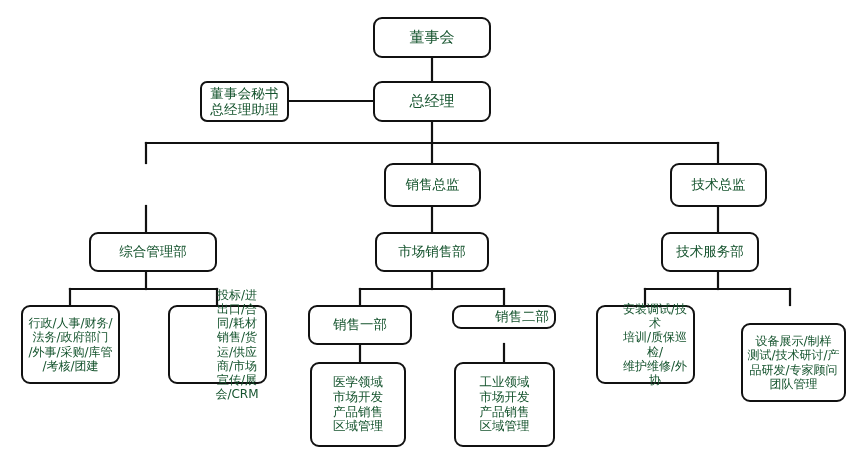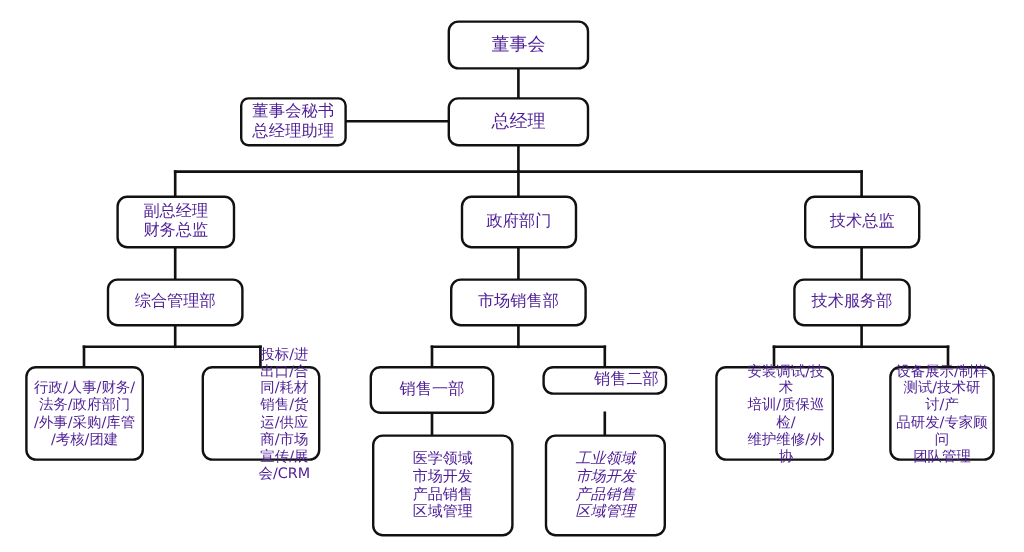--- a/index.html
+++ b/index.html
@@ -12,21 +12,21 @@
   #chart{position:relative;width:853px;height:460px;}
   svg#wires{position:absolute;left:0;top:0;width:853px;height:460px;pointer-events:none;}
   .node{
     position:absolute;
     box-sizing:border-box;
     background:#ffffff;
     border:2px solid #111111;
     border-radius:9px;
     display:flex;align-items:center;justify-content:center;
     text-align:center;
-    color:#4c1d95;
+    color:#14532d;
     z-index:2;
   }
   .node .txt{
     display:block;
     line-height:1.18;
     white-space:pre-line;
     padding:0 3px;
   }
   .t-root   { font-size:15px; }
   .t-gm     { font-size:15px; }
@@ -87,34 +87,30 @@
 
   <div class="node" style="left:373px;top:81px;width:118px;height:41px;">
     <span class="txt t-gm">总经理</span>
   </div>
 
   <div class="node" style="left:200px;top:81px;width:89px;height:41px;border-radius:7px;">
     <span class="txt t-sec">董事会秘书
 总经理助理</span>
   </div>
 
-  <div class="node" style="left:97px;top:163px;width:99px;height:44px;">
-    <span class="txt t-dir">副总经理
-财务总监</span>
-  </div>
 
   <div class="node" style="left:384px;top:163px;width:97px;height:44px;">
-    <span class="txt t-dir">政府部门</span>
+    <span class="txt t-dir">销售总监</span>
   </div>
 
   <div class="node" style="left:670px;top:163px;width:97px;height:44px;">
     <span class="txt t-dir">技术总监</span>
   </div>
 
-  <div class="node" style="left:89px;top:232px;width:114px;height:40px;">
+  <div class="node" style="left:89px;top:232px;width:128px;height:40px;">
     <span class="txt t-dept">综合管理部</span>
   </div>
 
   <div class="node" style="left:375px;top:232px;width:114px;height:40px;">
     <span class="txt t-dept">市场销售部</span>
   </div>
 
   <div class="node" style="left:661px;top:232px;width:98px;height:40px;">
     <span class="txt t-dept">技术服务部</span>
   </div>
@@ -134,40 +130,40 @@
   </div>
 
   <div class="node" style="left:308px;top:305px;width:104px;height:40px;">
     <span class="txt t-sub">销售一部</span>
   </div>
 
   <div class="node" style="left:452px;top:305px;width:104px;height:24px;padding-left:36px;">
     <span class="txt t-sub">销售二部</span>
   </div>
 
-  <div class="node" style="left:310px;top:362px;width:118px;height:85px;">
+  <div class="node" style="left:310px;top:362px;width:96px;height:85px;">
     <span class="txt t-leaf4">医学领域
 市场开发
 产品销售
 区域管理</span>
   </div>
 
-  <div class="node" style="left:454px;top:362px;width:101px;height:85px;font-style:italic;">
+  <div class="node" style="left:454px;top:362px;width:101px;height:85px;">
     <span class="txt t-leaf4">工业领域
 市场开发
 产品销售
 区域管理</span>
   </div>
 
   <div class="node" style="left:596px;top:305px;width:99px;height:79px;padding-left:19px;">
     <span class="txt t-leaf">安装调试/技术
 培训/质保巡检/
 维护维修/外协</span>
   </div>
 
-  <div class="node" style="left:741px;top:305px;width:88px;height:79px;justify-content:flex-end;">
+  <div class="node" style="left:741px;top:323px;width:105px;height:79px;">
     <span class="txt t-leaf">设备展示/制样
 测试/技术研讨/产
 品研发/专家顾问
 团队管理</span>
   </div>
 
 </div>
 
 </body></html>

